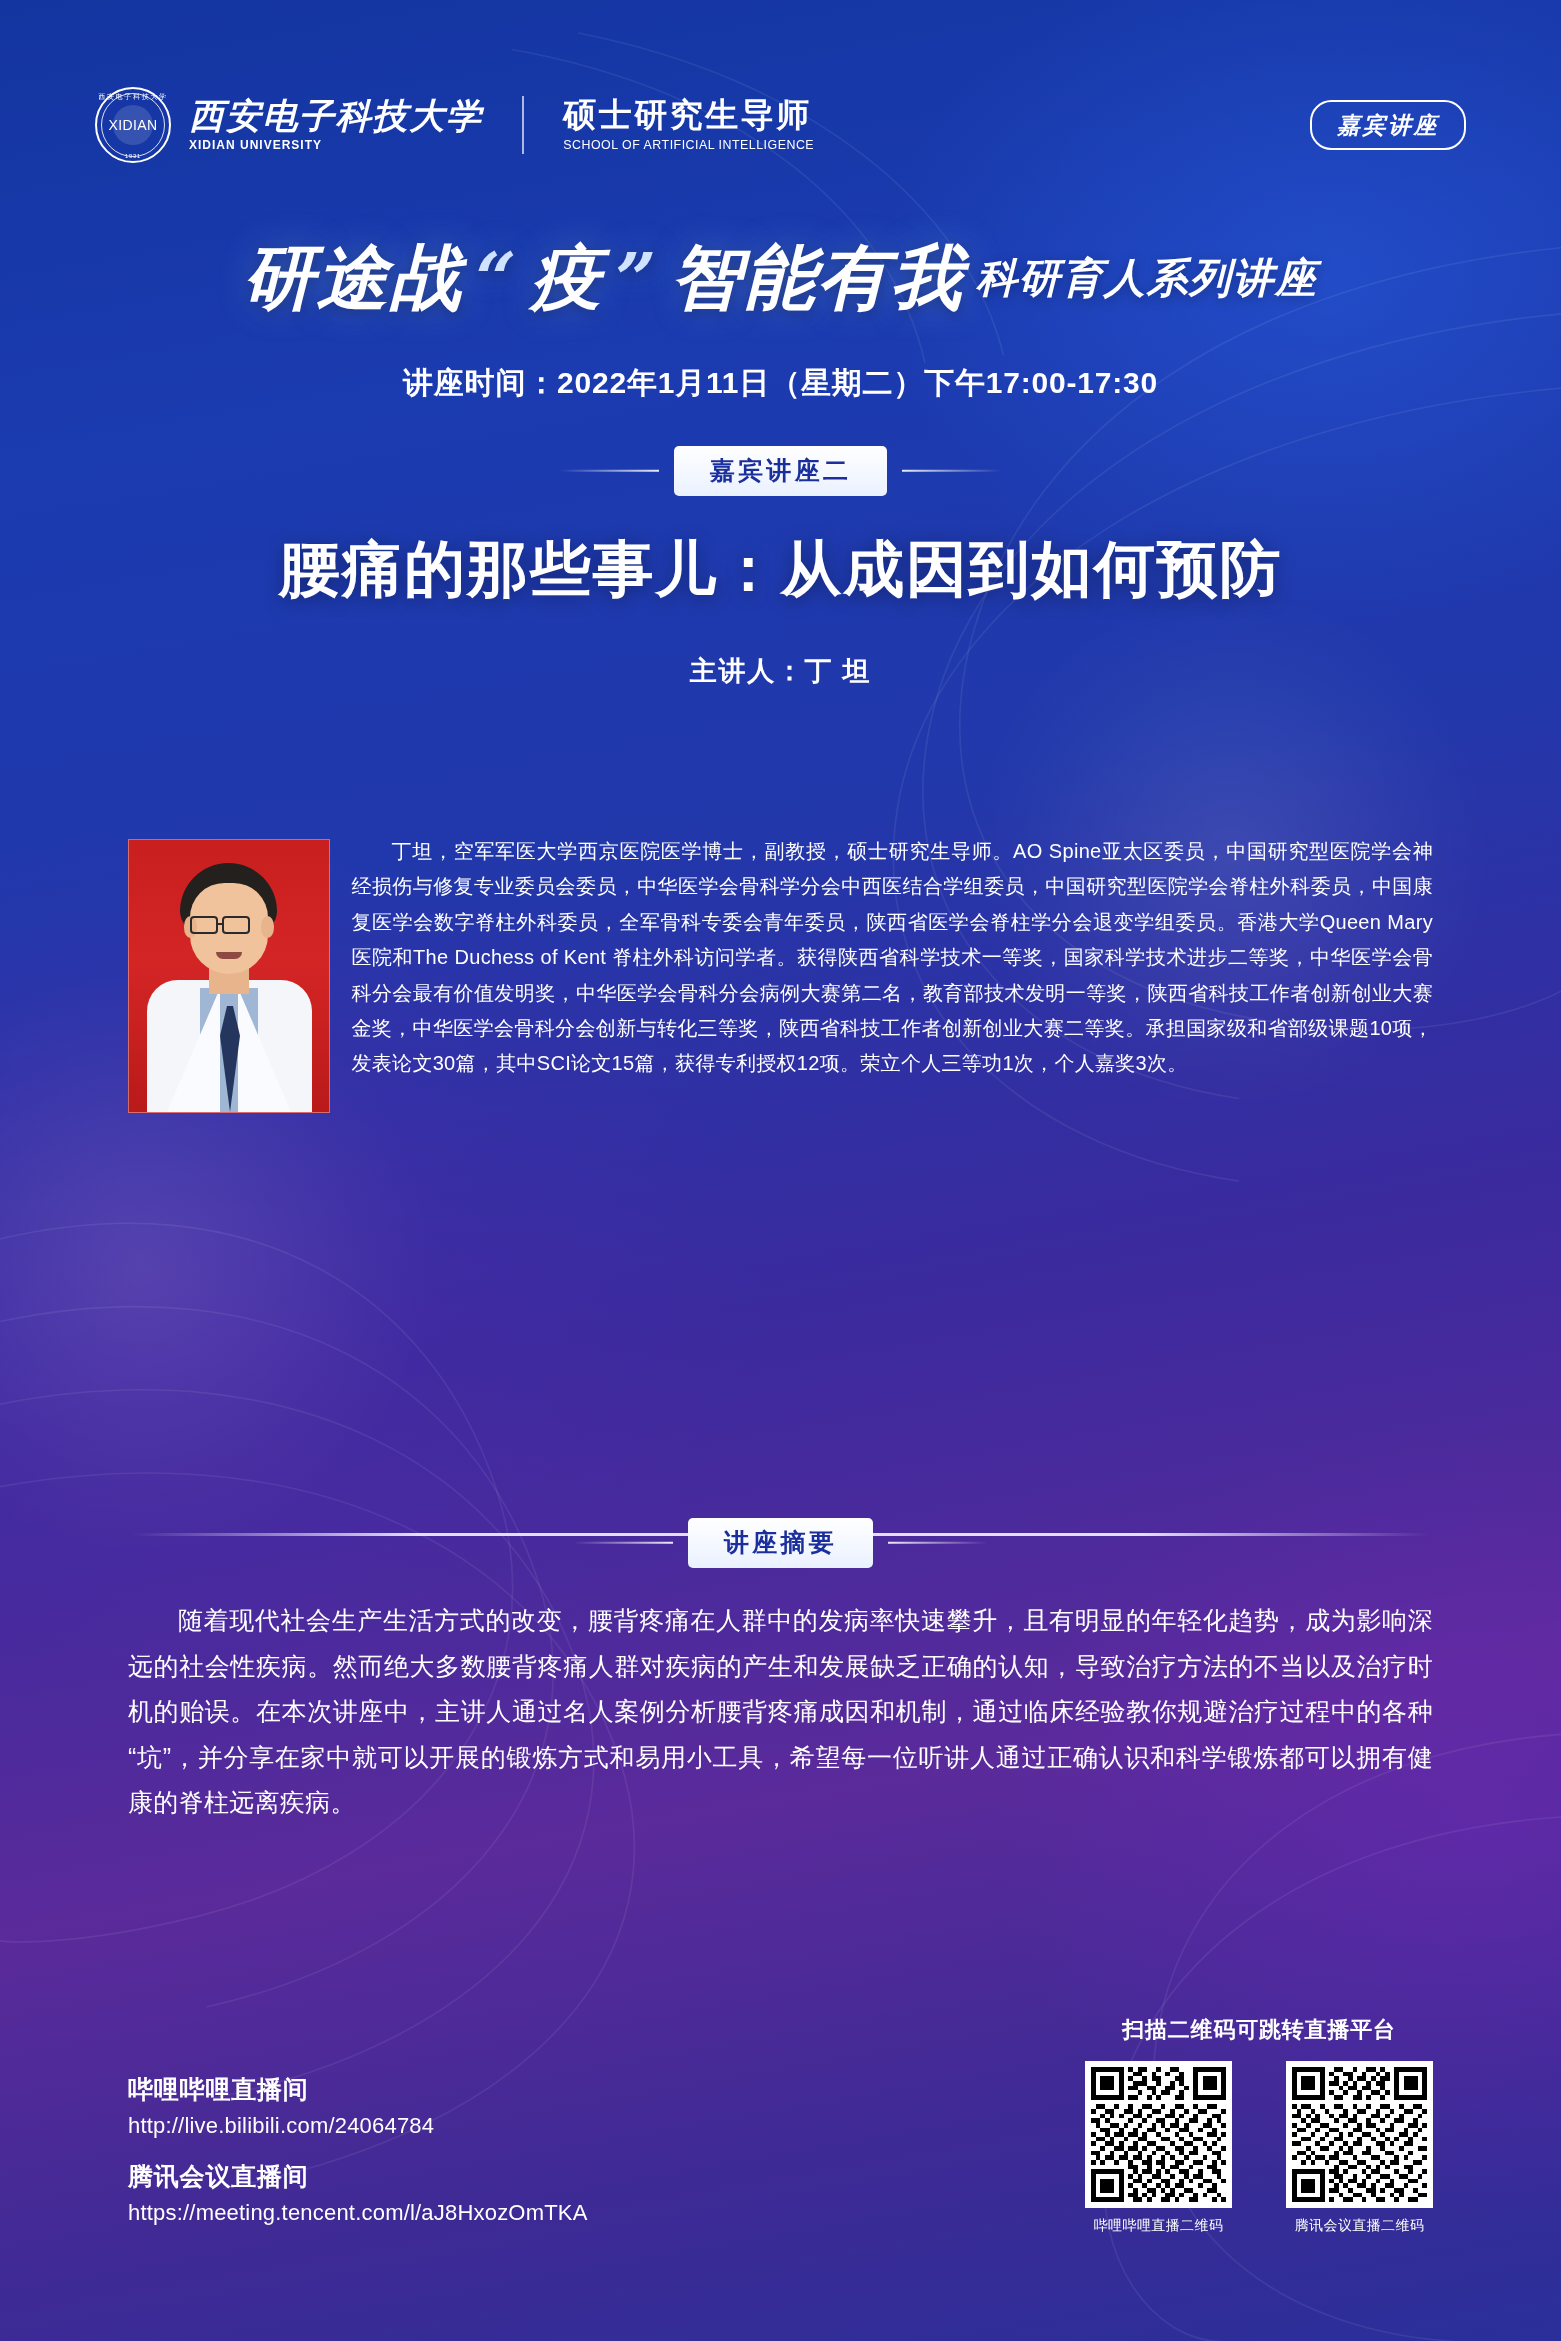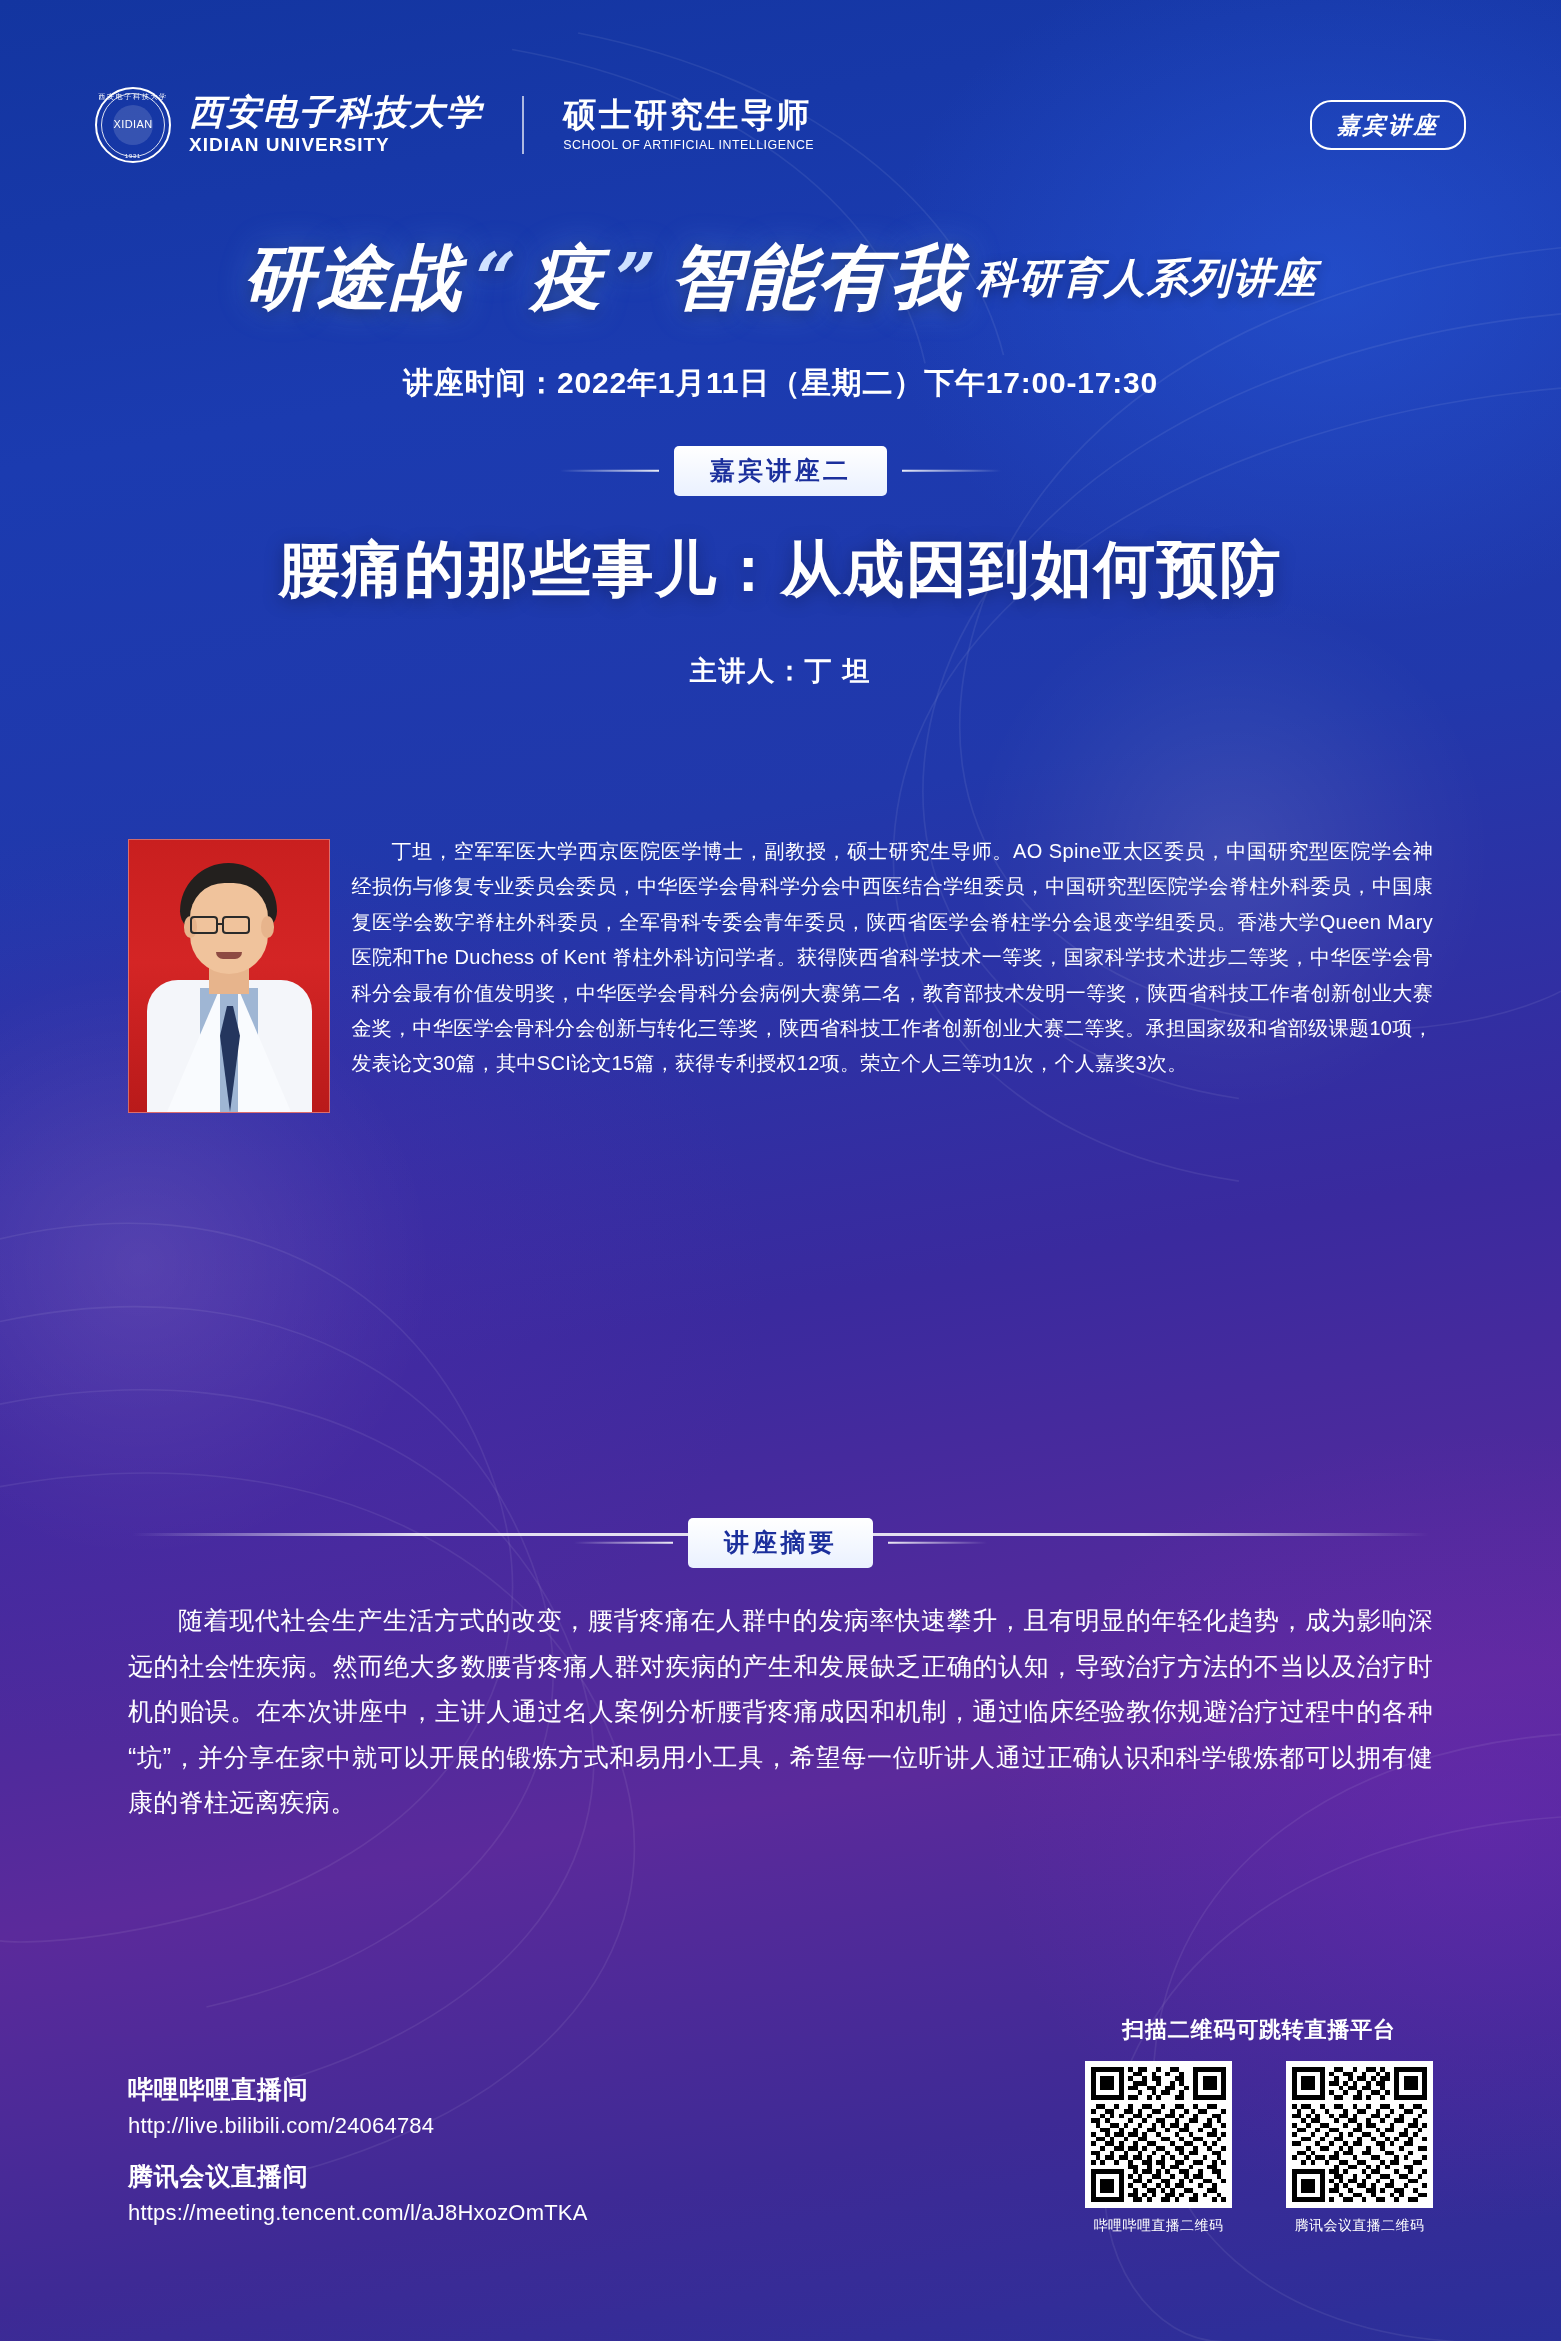--- a/index.html
+++ b/index.html
@@ -36,38 +36,38 @@
     padding:0 95px; display:flex; align-items:center; justify-content:space-between;
   }
   .brand { display:flex; align-items:center; gap:18px; }
   .seal { width:76px; height:76px; flex:0 0 76px; position:relative; }
   .seal .ring { position:absolute; inset:0; border:2.1px solid #ffffff; border-radius:50%; }
   .seal .ring2 { position:absolute; inset:5.8px; border:1px solid rgba(255,255,255,.85); border-radius:50%; }
   .seal .core {
     position:absolute; inset:18px; border-radius:50%;
     background:rgba(255,255,255,.14);
     display:flex; align-items:center; justify-content:center;
-    color:#fff; font-size:11px; line-height:1.05; text-align:center; letter-spacing:0.4px;
+    color:#fff; font-size:14px; line-height:1.05; text-align:center; letter-spacing:0.4px;
   }
   .seal .topchars {
     position:absolute; top:5px; left:0; width:100%; text-align:center;
     color:#fff; font-size:7px; letter-spacing:1.7px;
   }
   .seal .botchars {
     position:absolute; bottom:4.1px; left:0; width:100%; text-align:center;
     color:#fff; font-size:5.8px; letter-spacing:0.8px;
   }
   .uni-name { color:#fff; }
   .uni-cn {
     font-family:"DejaVu Serif", serif;
     font-weight:bold; font-size:35px; letter-spacing:1.7px;
     font-style:italic;
     line-height:1;
   }
-  .uni-en { font-size:19px; letter-spacing:1px; margin-top:5.8px; font-weight:bold; }
+  .uni-en { font-size:12px; letter-spacing:1px; margin-top:5.8px; font-weight:bold; }
   .divider-v { width:1.7px; height:58px; background:rgba(255,255,255,.65); margin:0 21.5px; }
   .school-cn { color:#fff; font-size:33px; font-weight:bold; letter-spacing:2.5px; line-height:1; }
   .school-en { color:#fff; font-size:12.4px; letter-spacing:0.5px; margin-top:7.4px; }
 
   .badge-top {
     border:2.1px solid #ffffff; border-radius:21.5px;
     padding:7.4px 25px; color:#fff; font-size:23px; font-weight:bold; letter-spacing:2.5px;
     font-family:"DejaVu Serif", serif; font-style:italic;
   }
 

